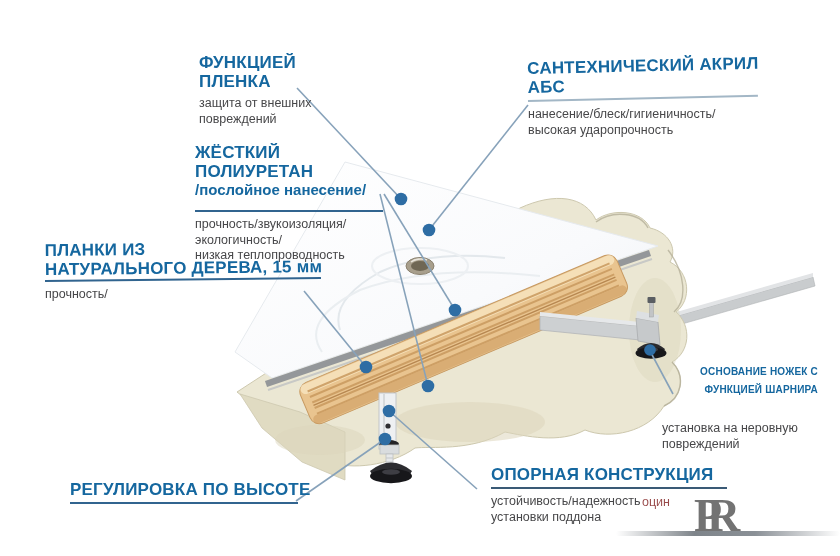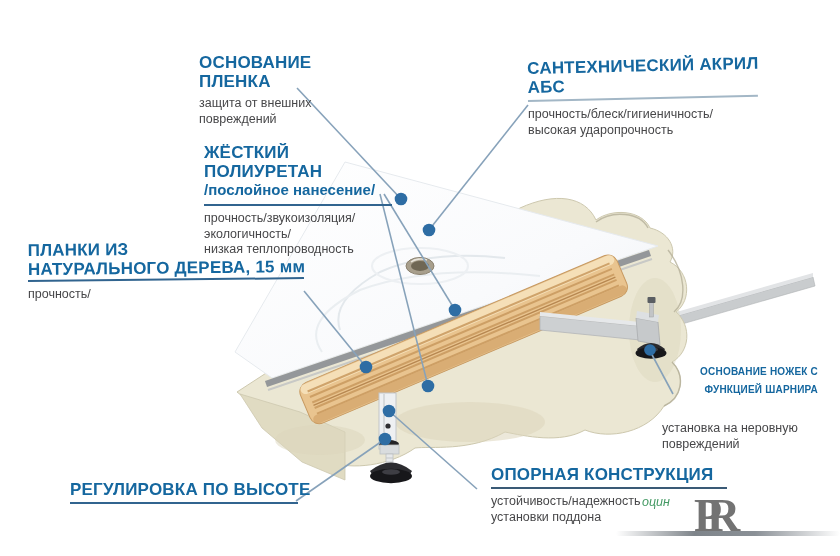--- a/index.html
+++ b/index.html
@@ -19,21 +19,21 @@
   }
   .label .d{
     font-size:12.5px;color:#474749;line-height:15.5px;white-space:nowrap;
   }
   .desc{margin-top:5px;position:relative;}
   .uline-dark{border-bottom:2px solid #31648f;padding-bottom:3px;}
   .uline-light{border-bottom:2px solid #a3b7c6;padding-bottom:3px;}
   .rot-1{transform:rotate(-1.3deg);transform-origin:left bottom;}
   .rot-06{transform:rotate(-0.6deg);transform-origin:left bottom;}
   #label-feet .t{font-size:10px;line-height:18px;text-align:right;}
-  #label-support .extra{position:absolute;left:151px;top:1px;color:#15803d;opacity:.8;font-style:italic;}
+  #label-support .extra{position:absolute;left:151px;top:1px;color:#7f1d1d;opacity:.8;}
   .logo{position:absolute;left:694px;top:492px;z-index:4;
         font-family:"Liberation Serif",serif;font-weight:700;
         font-size:46px;color:#737373;line-height:48px;}
   .logo .l2{margin-left:-15px;}
   .swoosh{position:absolute;left:616px;top:531px;width:224px;height:5px;z-index:2;
         border-radius:3px;
         background:linear-gradient(90deg,rgba(130,135,140,0) 0%,#7e848a 35%,#8a9096 62%,rgba(140,145,150,0) 100%);}
 </style>
 </head>
 <body>
@@ -153,51 +153,51 @@
     <circle cx="455" cy="310" r="6.3"></circle>
     <circle cx="428" cy="386" r="6.3"></circle>
     <circle cx="366" cy="367" r="6.3"></circle>
     <circle cx="389" cy="411" r="6.3"></circle>
     <circle cx="385" cy="439" r="6.3"></circle>
     <circle cx="650" cy="350" r="5.8"></circle>
   </g>
 </svg>
 
 <div class="label" id="label-protective-film" style="left:199px;top:53px;">
-  <div class="t">ОСНОВАНИЕ</div>
+  <div class="t">ФУНКЦИЕЙ</div>
   <div class="t">ПЛЕНКА</div>
   <div class="desc">
     <div class="d">защита от внешних</div>
     <div class="d">повреждений</div>
   </div>
 </div>
 
 <div class="label" id="label-acrylic" style="left:528px;top:59px;">
   <div class="uline-light rot-1" style="width:230px;">
     <div class="t">САНТЕХНИЧЕСКИЙ АКРИЛ</div>
     <div class="t">АБС</div>
   </div>
   <div class="desc">
-    <div class="d">прочность/блеск/гигиеничность/</div>
+    <div class="d">нанесение/блеск/гигиеничность/</div>
     <div class="d">высокая ударопрочность</div>
   </div>
 </div>
 
-<div class="label" id="label-polyurethane" style="left:204px;top:143px;">
+<div class="label" id="label-polyurethane" style="left:195px;top:143px;">
   <div class="t">ЖЁСТКИЙ</div>
   <div class="t">ПОЛИУРЕТАН</div>
-  <div class="sub uline-dark" style="width:188px;padding-bottom:5px;">/послойное нанесение/</div>
+  <div class="sub uline-dark" style="width:188px;padding-bottom:11px;">/послойное нанесение/</div>
   <div class="desc">
     <div class="d">прочность/звукоизоляция/</div>
     <div class="d">экологичность/</div>
     <div class="d">низкая теплопроводность</div>
   </div>
 </div>
 
-<div class="label" id="label-wood-planks" style="left:28px;top:241px;">
+<div class="label" id="label-wood-planks" style="left:45px;top:241px;">
   <div class="uline-dark rot-06" style="width:276px;padding-bottom:1px;">
     <div class="t">ПЛАНКИ ИЗ</div>
     <div class="t">НАТУРАЛЬНОГО ДЕРЕВА, 15 мм</div>
   </div>
   <div class="desc">
     <div class="d">прочность/</div>
   </div>
 </div>
 
 <div class="label" id="label-height-adjust" style="left:70px;top:480px;">

